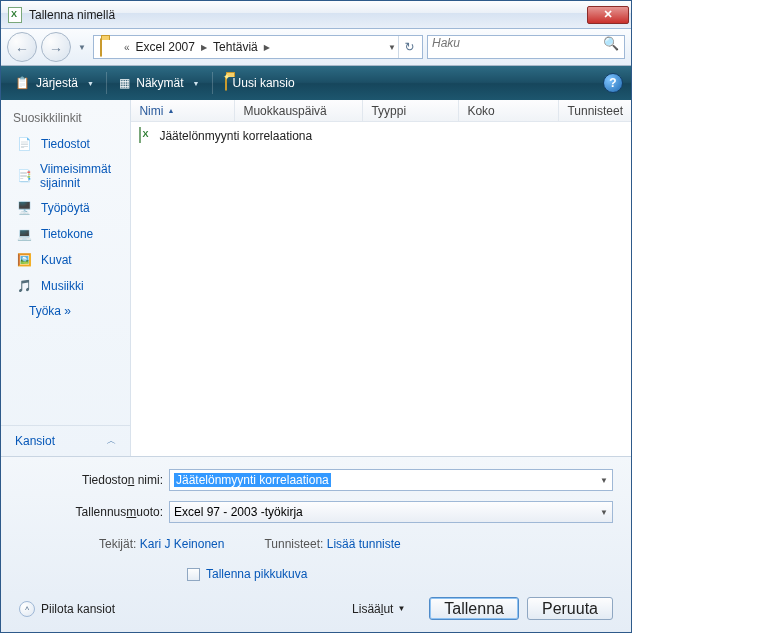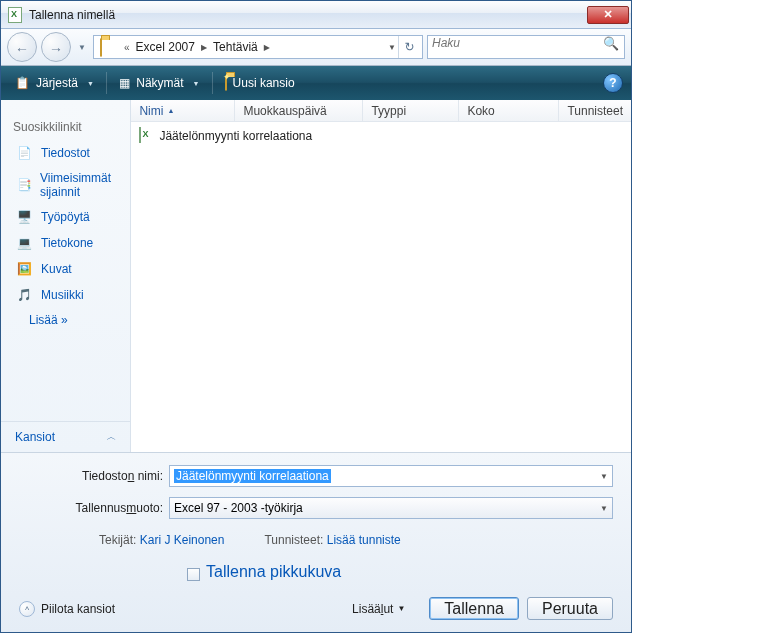--- a/index.html
+++ b/index.html
@@ -32,21 +32,21 @@
 .toolbar { height: 34px; background: linear-gradient(#2d6b84,#1c4f66 48%,#16465c 52%,#1d566e); display: flex; align-items: center; padding: 0 8px; color: #fff; font-size: 12px; gap: 4px; }
 .tool-btn { display: flex; align-items: center; gap: 6px; padding: 2px 6px; cursor: pointer; border-radius: 2px; }
 .tool-dd { font-size: 7px; margin-left: 3px; color: #cfe3ee; }
 .tool-sep { width: 1px; height: 22px; background: rgba(255,255,255,0.2); margin: 0 2px; }
 .toolbar .spacer { flex: 1; }
 .help-btn { width: 20px; height: 20px; border-radius: 50%; background: radial-gradient(circle at 30% 30%,#7fc5ff,#1f6ab2); border: 1px solid #133f68; display: flex; align-items: center; justify-content: center; color: #fff; font-weight: bold; font-size: 12px; cursor: pointer; }
 
 
 .main { flex: 1; display: flex; min-height: 0; }
 .sidebar { width: 208px; border-right: 1px solid #d9e2ec; display: flex; flex-direction: column; background: linear-gradient(#f6f9fc,#eef4fa); }
-.side-head { padding: 20px 12px 6px; font-size: 12px; color: #6a6a6a; }
+.side-head { padding: 11px 12px 6px; font-size: 12px; color: #6a6a6a; }
 .side-list { padding: 0 8px; }
 .side-item { display: flex; align-items: center; gap: 8px; padding: 5px 8px; font-size: 12px; color: #0758b8; cursor: pointer; }
 .side-item .ico { width: 16px; height: 16px; display: flex; align-items: center; justify-content: center; }
 .side-more { display: flex; align-items: center; gap: 8px; padding: 5px 20px; font-size: 12px; color: #0758b8; cursor: pointer; }
 .side-fill { flex: 1; }
 .side-folders { border-top: 1px solid #d9e2ec; padding: 8px 14px; font-size: 12px; color: #0758b8; display: flex; align-items: center; justify-content: space-between; cursor: pointer; margin-top: 8px; }
 .side-folders .chev { color: #3a6ea5; font-size: 10px; }
 
 .filearea { flex: 1; display: flex; flex-direction: column; background: #fff; }
 .cols { height: 22px; border-bottom: 1px solid #e1e7ee; display: flex; background: linear-gradient(#fdfdfe,#f0f3f7); font-size: 12px; color: #444; text-align: right; }
@@ -63,21 +63,21 @@
 .form-label { width: 150px; text-align: right; font-size: 12px; color: #222; padding-right: 6px; }
 .form-label u { text-decoration: underline; }
 .form-field { flex: 1; }
 .combo { height: 22px; border: 1px solid #9fb8d6; background: #fff; display: flex; align-items: center; padding: 0 4px; font-size: 12px; }
 .combo.sel span.seltext { background: #3399ff; color: #fff; padding: 0 2px; }
 .combo .cdd { margin-left: auto; font-size: 8px; color: #555; cursor: pointer; }
 .combo.drop { background: linear-gradient(#fdfdfe,#e9eef5); }
 .meta-row { display: flex; gap: 40px; padding: 4px 0 14px 80px; font-size: 12px; }
 .meta-row .ml { color: #555; }
 .meta-row .mv { color: #0758b8; cursor: pointer; }
-.chk-row { padding: 2px 0 8px 168px; font-size: 16px; display: flex; align-items: flex-end; gap: 6px; color: #0758b8; }
+.chk-row { padding: 2px 0 8px 168px; font-size: 12px; display: flex; align-items: center; gap: 6px; color: #0758b8; }
 .chk { width: 13px; height: 13px; border: 1px solid #8fa7c2; background: linear-gradient(#fdfefe,#e6edf5); cursor: pointer; }
 
 .btn-row { display: flex; align-items: center; padding-top: 8px; }
 .hide-folders { display: flex; align-items: center; gap: 6px; font-size: 12px; color: #222; cursor: pointer; }
 .hide-folders .circ { width: 16px; height: 16px; border-radius: 50%; border: 1px solid #9fb8d6; background: radial-gradient(circle at 30% 30%,#fff,#dfe8f2); display: flex; align-items: center; justify-content: center; font-size: 8px; color: #5a7490; }
 .btn-row .spacer { flex: 1; }
 .tools-dd { font-size: 12px; color: #222; display: flex; align-items: center; gap: 4px; margin-right: 16px; cursor: pointer; }
 .btn { min-width: 86px; height: 23px; border: 1px solid #8fa7c2; background: linear-gradient(#fdfdfe,#e3ebf4); border-radius: 3px; font-size: 16px; color: #222; cursor: pointer; margin-left: 8px; padding: 0 14px; }
 .btn.primary { border-color: #4f8bc9; box-shadow: 0 0 0 1px #8ec2f2 inset; }
 
@@ -166,21 +166,21 @@
           </div>
         <div class="side-item">
             <span class="ico">🖼️</span>
             <span>Kuvat</span>
           </div>
         <div class="side-item">
             <span class="ico">🎵</span>
             <span>Musiikki</span>
           </div>
         <div class="side-more">
-            <span>Lisää »</span>
+            <span>Työka »</span>
           </div>
       </div>
       <div class="side-fill"></div>
       <div class="side-folders">
         <span>Kansiot</span>
         <span class="chev">︿</span>
       </div>
     </div>
 
     <div class="filearea">

